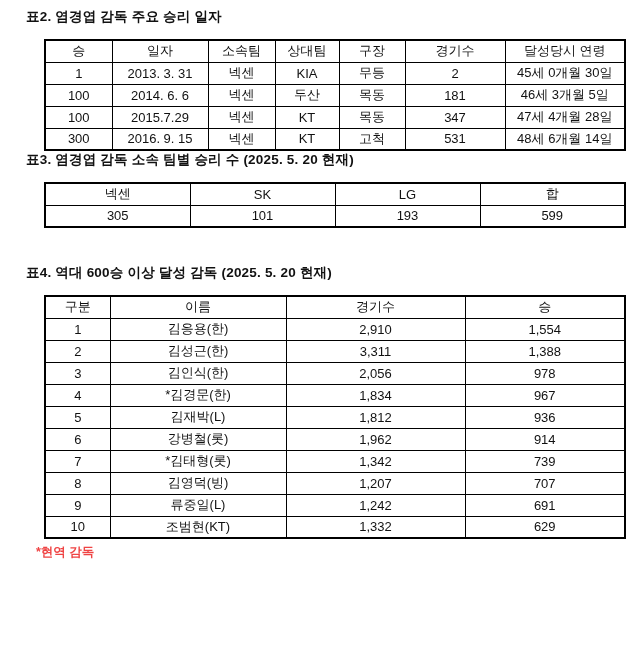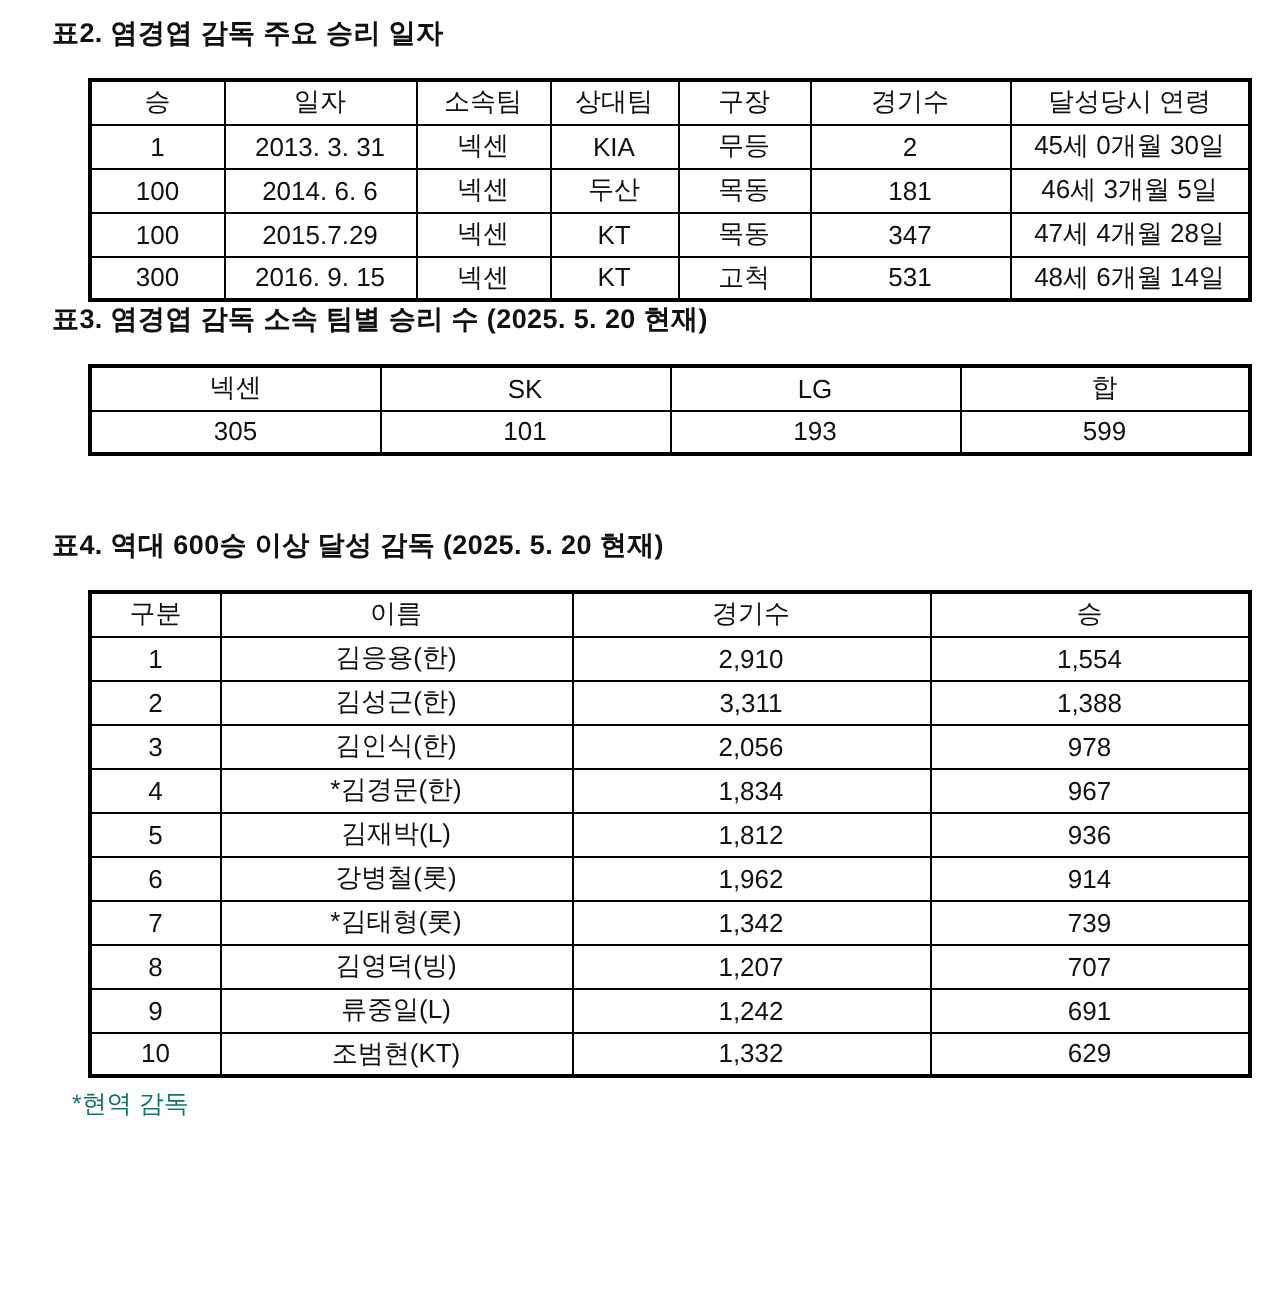--- a/index.html
+++ b/index.html
@@ -39,23 +39,23 @@
     font-size: 13px;
     font-weight: normal;
     height: 22px;
     padding: 0 2px;
     white-space: nowrap;
     overflow: hidden;
     color: #111;
   }
   .footnote {
     font-size: 12.5px;
-    font-weight: normal;
+    font-weight: bold;
     margin: 5px 0 0 10px;
-    color: #0f766e;
+    color: #ef4444;
   }
 </style>
 </head>
 <body>
 
 <div class="page">
 
   <h2 class="tbl-title">표2. 염경엽 감독 주요 승리 일자</h2>
 
   <table class="doc-table">

